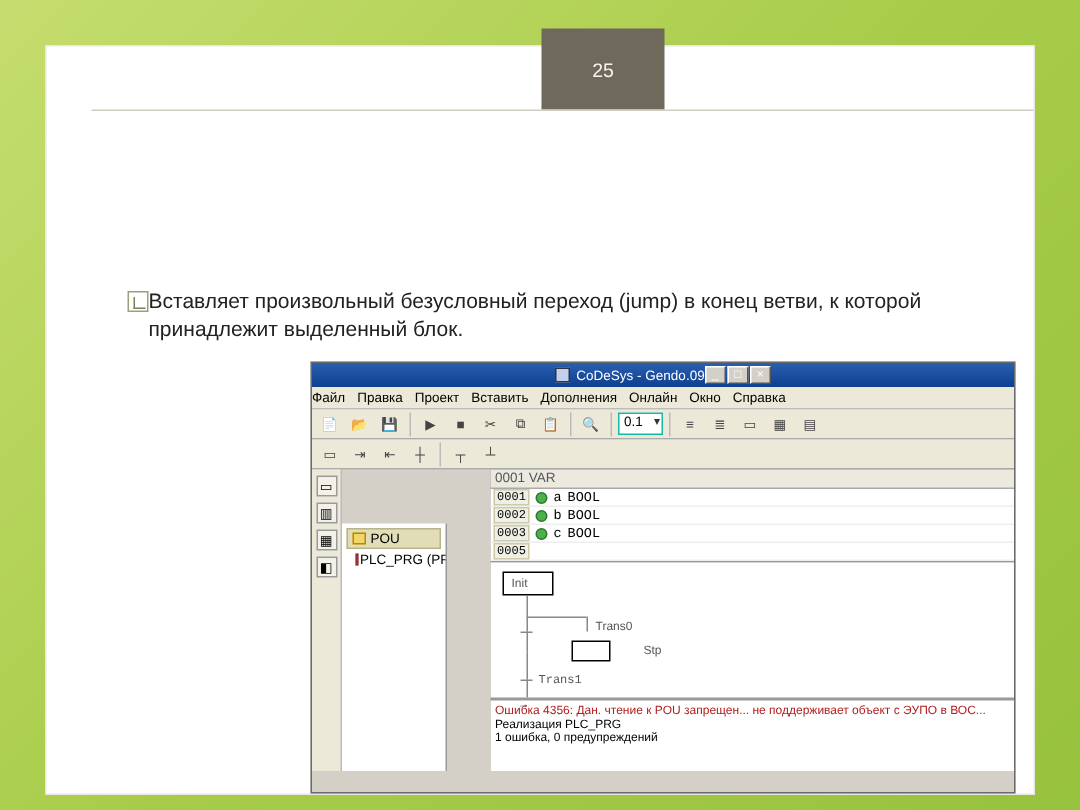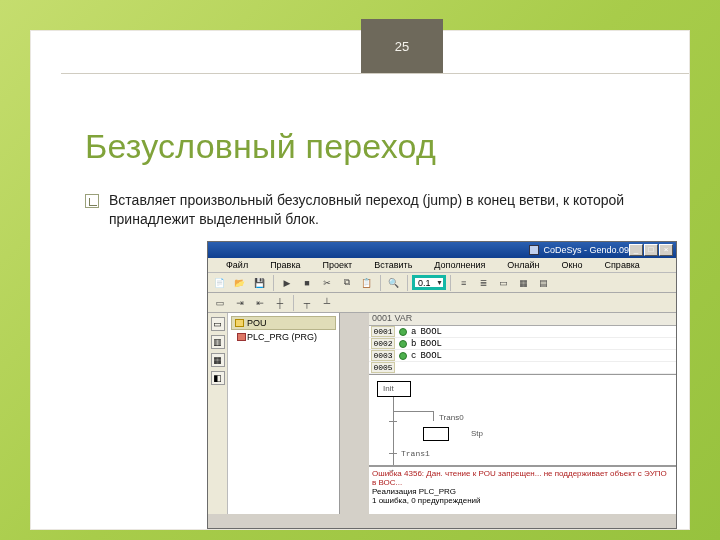--- a/index.html
+++ b/index.html
@@ -37,21 +37,20 @@
     color: #80a33a;
     font-weight: 400;
     font-family: "Segoe UI", Verdana, sans-serif;
     letter-spacing: 0.2px;
   }
   .bullet-row {
     position: absolute;
     left: 54px; top: 160px;
     right: 40px;
     display: flex;
-    gap: 10px;
   }
   .bullet-mark {
     width: 14px; height: 14px;
     border: 1px solid #9aa07a;
     position: relative;
     flex: 0 0 14px;
     margin-top: 3px;
   }
   .bullet-mark::after {
     content: "";
@@ -77,74 +76,74 @@
     font-family: Tahoma, Arial, sans-serif;
     font-size: 9px;
     color: #000;
   }
   .titlebar {
     height: 16px;
     background: linear-gradient(#2a5fb0, #0f3f8f);
     color: #fff;
     display: flex; align-items: center;
     padding: 0 3px;
-    justify-content: flex-end;
+    justify-content: center;
   }
   .tb-left { display: flex; align-items: center; gap: 4px; }
   .tb-icon { width: 10px; height: 10px; background: #c0d0ee; border: 1px solid #334; }
   .tb-controls { display: flex; gap: 1px; }
   .tb-btn {
     width: 14px; height: 12px; background: #d4d0c8;
     border: 1px solid #fff; border-right-color: #555; border-bottom-color: #555;
     display: flex; align-items: center; justify-content: center;
     font-size: 8px; line-height: 1;
   }
   .menubar {
     height: 15px; background: #ece9d8;
     display: flex; align-items: center;
-    padding: 0 18px; gap: 22px;
+    padding: 0 0; gap: 8px;
     border-bottom: 1px solid #bbb;
   }
   .toolbar {
     height: 20px; background: #ece9d8;
     border-bottom: 1px solid #aaa;
     display: flex; align-items: center;
     padding: 0 3px; gap: 2px;
   }
   .tbtn {
     width: 18px; height: 16px;
     border: 1px solid #ece9d8;
     background: #ece9d8;
     display: flex; align-items: center; justify-content: center;
     font-size: 9px; color: #444;
   }
   .sep { width: 1px; height: 16px; background: #bbb; margin: 0 2px; }
   .combo {
-    height: 15px; background: #fff; border: 3px solid #14b8a6;
+    height: 15px; background: #fff; border: 1px solid #14b8a6;
     padding: 0 12px 0 3px;
     position: relative;
     min-width: 30px;
   }
   .combo::after {
     content: "▾"; position: absolute; right: 1px; top: 0; font-size: 8px; color: #333;
   }
   .body {
     position: absolute;
     left: 0; right: 0;
     top: 71px; bottom: 14px;
     display: flex;
   }
   .gutter {
     width: 20px; background: #ece9d8; border-right: 1px solid #bbb;
     display: flex; flex-direction: column; align-items: center; gap: 4px; padding-top: 4px;
   }
   .gbtn { width: 14px; height: 14px; background: #f3f1e8; border: 1px solid #999; font-size: 9px; display: flex; align-items: center; justify-content: center; }
   .tree {
-    width: 112px; background: #fff; border-right: 1px solid #999;
-    padding: 3px; overflow: hidden;
+    width: 70px; background: #fff; border-right: 1px solid #999;
+    padding: 3px; overflow: hidden; margin-top: 36px;
   }
   .tree-hdr { background: #e0ddb8; border: 1px solid #b7b48a; padding: 1px 3px; margin-bottom: 2px; display:flex; align-items:center; gap:3px; }
   .tree-fico { width:9px; height:8px; background:#f3d56a; border:1px solid #b28b00; }
   .tree-item { display:flex; align-items:center; gap:1px; padding-left: 6px; white-space: nowrap; }
   .rico { width:9px; height:8px; background:#d76; border:1px solid #933; }
   .main {
     flex: 1; display: flex; flex-direction: column;
     background: #737373;
     margin-left: 29px;
   }
@@ -172,21 +171,20 @@
 </head>
 <body>
 
 <div class="card">
 
   <div class="header-band">
     <span>25</span>
   </div>
   <div class="rule"></div>
 
-  <h1 class="title">Безусловный переход</h1>
 
   <div class="bullet-row">
     <div class="bullet-mark"></div>
     <div class="bullet-text">Вставляет произвольный безусловный переход (jump) в конец ветви, к которой принадлежит выделенный блок.</div>
   </div>
 
   <div class="app">
     <div class="titlebar">
       <div class="tb-left">
         <div class="tb-icon"></div>

